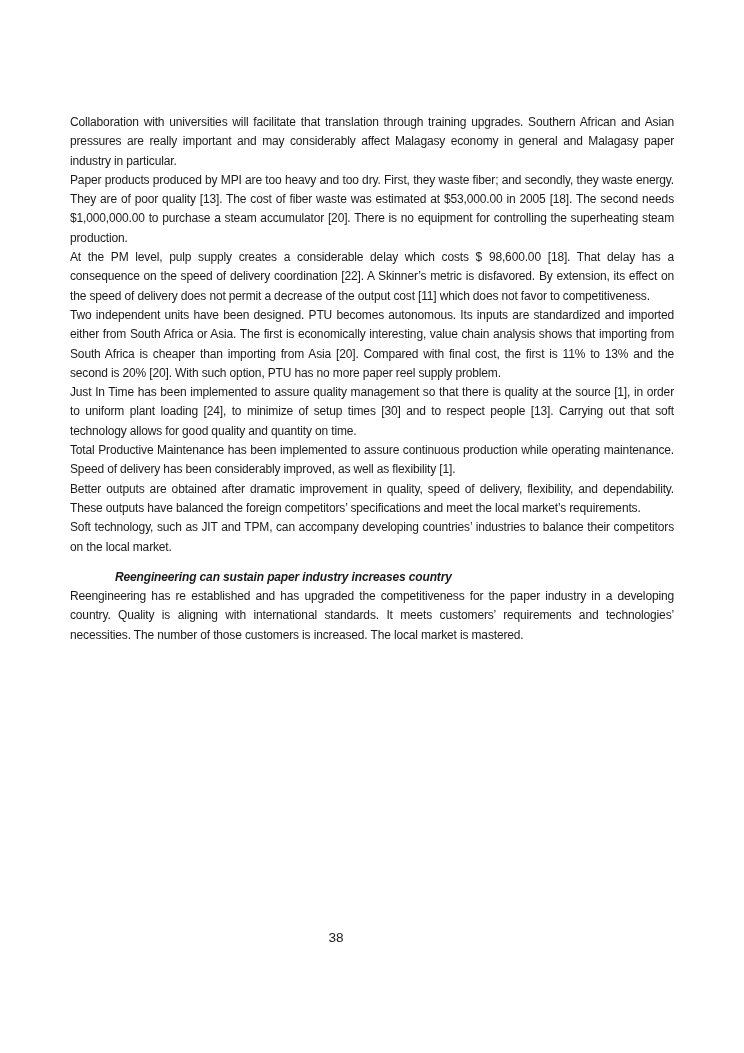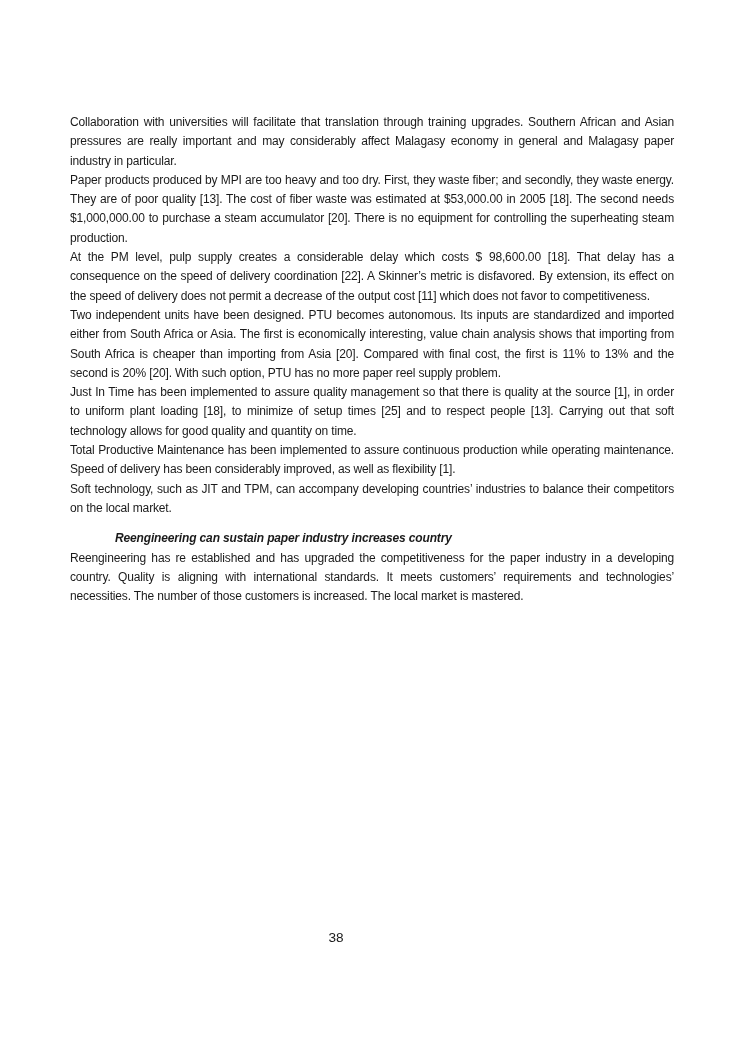--- a/index.html
+++ b/index.html
@@ -27,22 +27,23 @@
 <div class="page">
   <p class="p">Collaboration with universities will facilitate that translation through training upgrades. Southern African and Asian pressures are really important and may considerably affect Malagasy economy in general and Malagasy paper industry in particular.</p>
 
   <div>
     <p class="p">Paper products produced by MPI are too heavy and too dry. First, they waste fiber; and secondly, they waste energy. They are of poor quality [13]. The cost of fiber waste was estimated at $53,000.00 in 2005 [18]. The second needs $1,000,000.00 to purchase a steam accumulator [20]. There is no equipment for controlling the superheating steam production.</p>
     <p class="p">At the PM level, pulp supply creates a considerable delay which costs $ 98,600.00 [18]. That delay has a consequence on the speed of delivery coordination [22]. A Skinner’s metric is disfavored. By extension, its effect on the speed of delivery does not permit a decrease of the output cost [11] which does not favor to competitiveness.</p>
   </div>
 
   <div>
     <p class="p">Two independent units have been designed. PTU becomes autonomous. Its inputs are standardized and imported either from South Africa or Asia. The first is economically interesting, value chain analysis shows that importing from South Africa is cheaper than importing from Asia [20]. Compared with final cost, the first is 11% to 13% and the second is 20% [20]. With such option, PTU has no more paper reel supply problem.</p>
-    <p class="p">Just In Time has been implemented to assure quality management so that there is quality at the source [1], in order to uniform plant loading [18], to minimize of setup times [25] and to respect people [13]. Carrying out that soft technology allows for good quality and quantity on time.</p>
+    <p class="p">Just In Time has been implemented to assure quality management so that there is quality at the source [1], in order to uniform plant loading [24], to minimize of setup times [30] and to respect people [13]. Carrying out that soft technology allows for good quality and quantity on time.</p>
     <p class="p">Total Productive Maintenance has been implemented to assure continuous production while operating maintenance. Speed of delivery has been considerably improved, as well as flexibility [1].</p>
+    <p class="p">Better outputs are obtained after dramatic improvement in quality, speed of delivery, flexibility, and dependability. These outputs have balanced the foreign competitors’ specifications and meet the local market’s requirements.</p>
     <p class="p">Soft technology, such as JIT and TPM, can accompany developing countries’ industries to balance their competitors on the local market.</p>
   </div>
 
   <div>
     <p class="h">Reengineering can sustain paper industry increases country</p>
     <p class="p">Reengineering has re established and has upgraded the competitiveness for the paper industry in a developing country. Quality is aligning with international standards. It meets customers’ requirements and technologies’ necessities. The number of those customers is increased. The local market is mastered.</p>
   </div>
 </div>
 
 <div class="pagenum">38</div>

